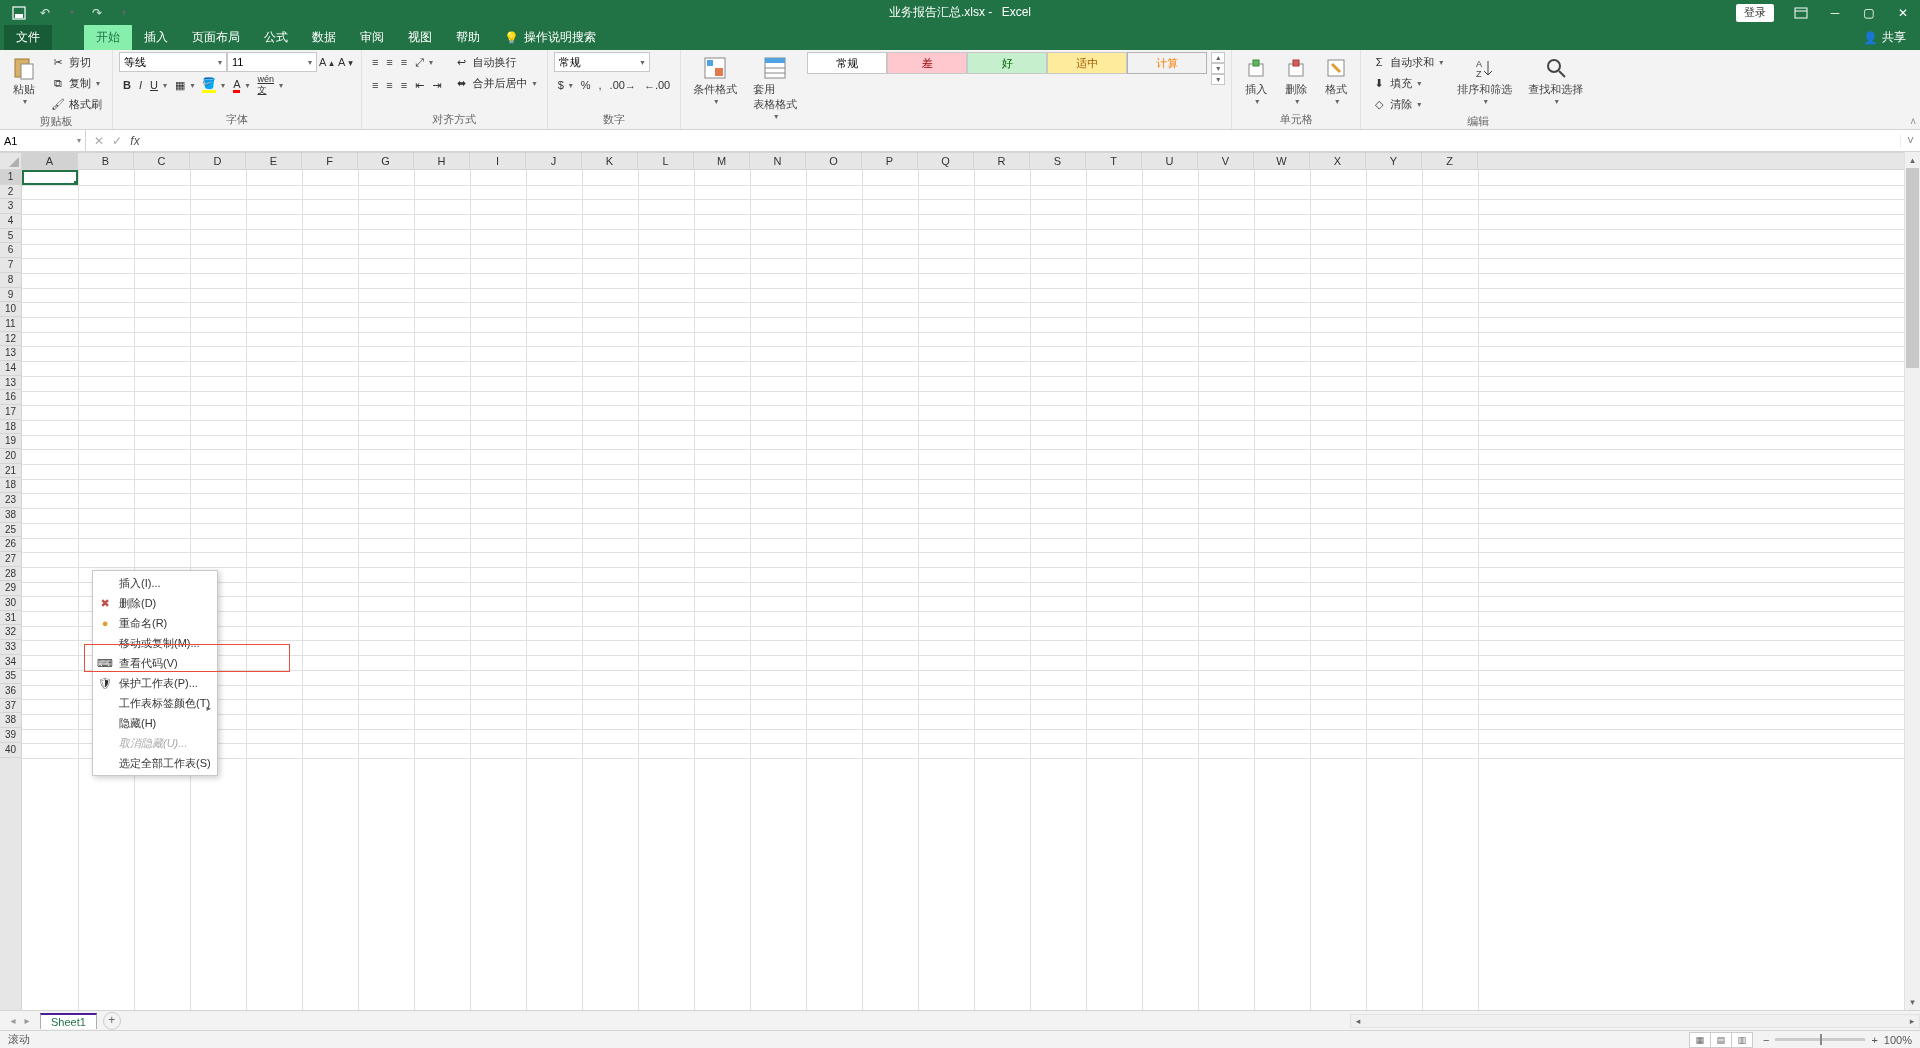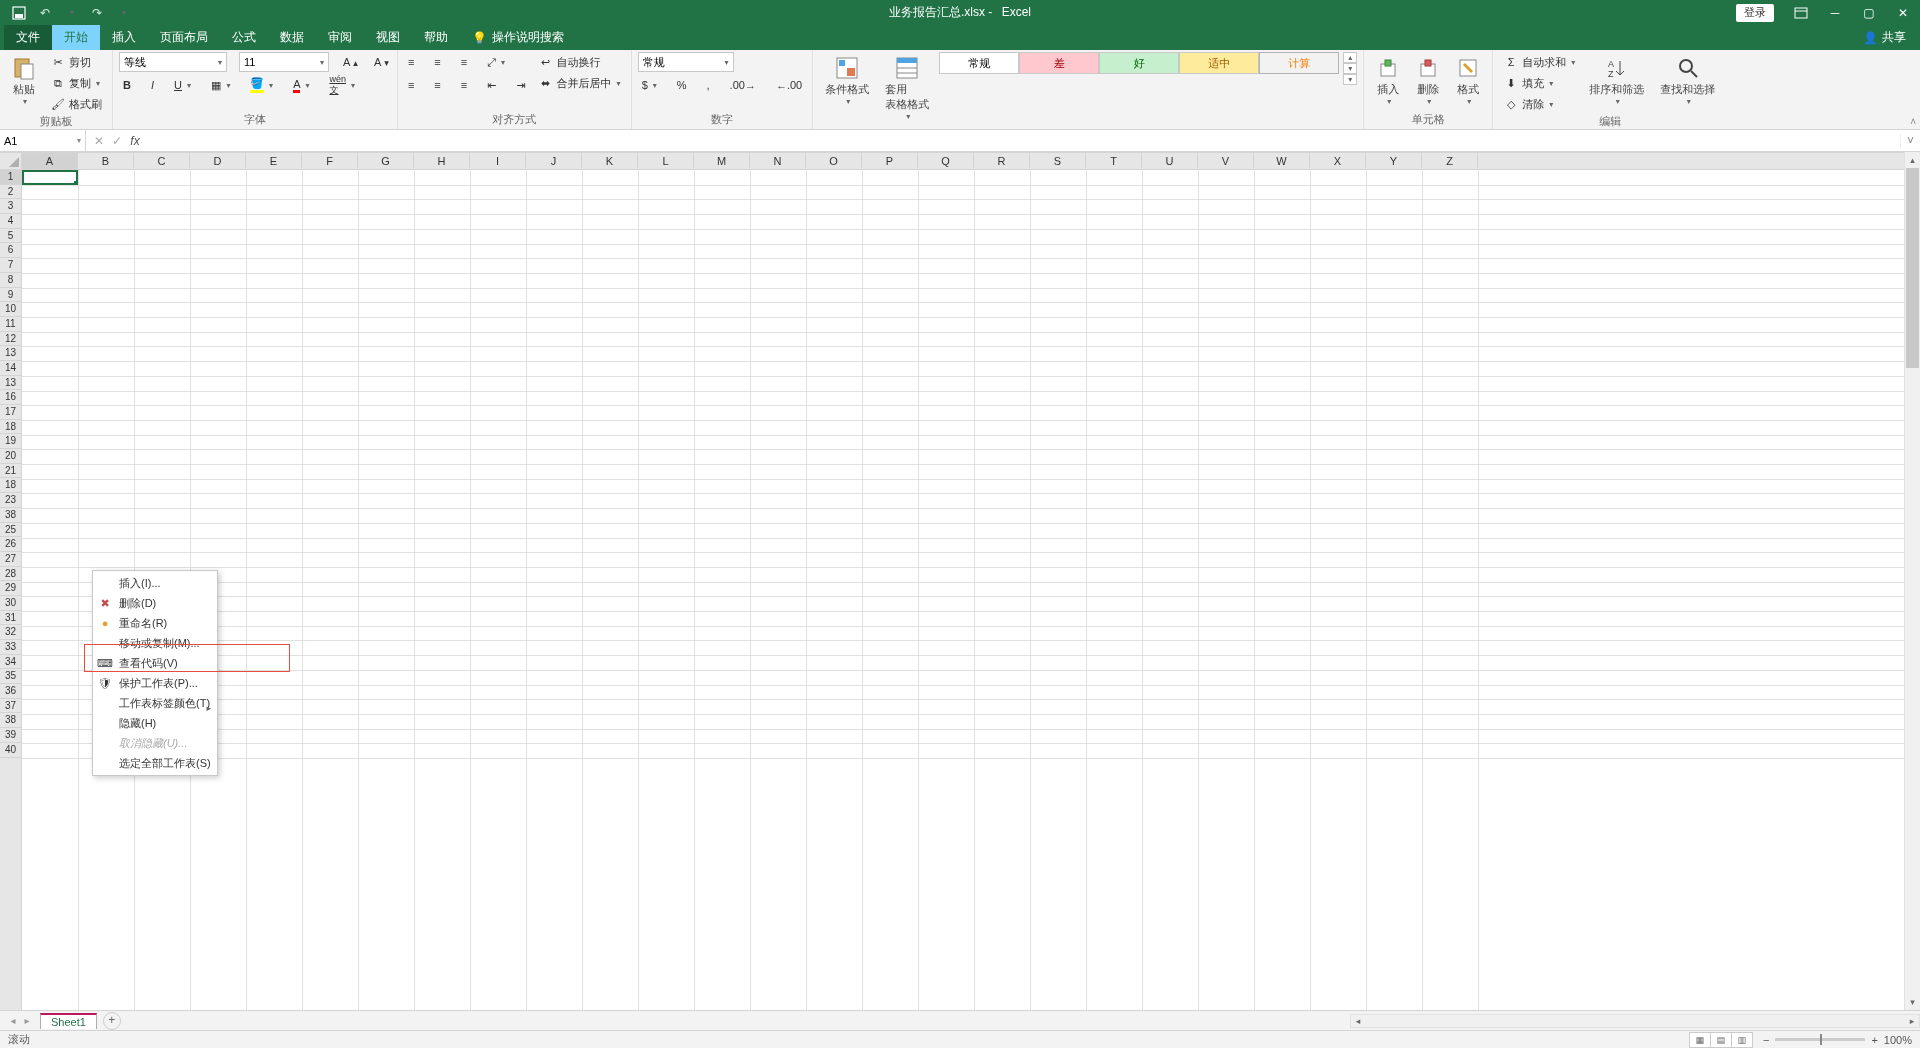--- a/index.html
+++ b/index.html
@@ -12,40 +12,40 @@
 .qat-btn.save { color: #fff; }
 .title-text { position: absolute; left: 50%; transform: translateX(-50%); font-size: 12px; color: #fff; }
 .title-text .app { margin-left: 6px; }
 .win-controls { margin-left: auto; display: flex; align-items: center; gap: 0; }
 .win-btn { width: 34px; height: 25px; display: flex; align-items: center; justify-content: center; color: #fff; cursor: pointer; }
 .login-btn { background: #fff; color: #333; font-size: 11px; height: 18px; padding: 0 8px; display: flex; align-items: center; margin-right: 10px; border-radius: 2px; }
 
 
 .tabs { height: 25px; background: #217346; display: flex; align-items: flex-end; padding-left: 4px; }
 .tab { padding: 4px 12px; color: #fff; font-size: 12px; cursor: pointer; }
-.tab.active { background: #7dd3fc; color: #217346; }
+.tab.active { background: #86efac; color: #217346; margin-left: 32px; }
 .tab.file { background: #185c37; color:#fff; }
 .tabs .search-area { display: flex; align-items: center; color: #fff; margin-left: 6px; padding: 4px 6px; gap: 5px; }
 .share { margin-left: auto; color: #fff; padding: 4px 14px; display:flex; align-items:center; gap:4px;}
 
 .ribbon { height: 80px; background: #f3f3f3; border-bottom: 1px solid #d4d4d4; display: flex; }
 .group { border-right: 1px solid #e1e1e1; padding: 2px 6px 0 6px; display: flex; flex-direction: column; justify-content: space-between; }
 .group-label { text-align: center; font-size: 11px; color: #666; padding-bottom: 2px; position:relative;}
 .group-body { display: flex; align-items: flex-start; gap: 4px; flex: 1; }
 .stack { display: flex; flex-direction: column; gap: 1px; }
 .btn-sm { height: 20px; display: flex; align-items: center; gap: 3px; padding: 0 4px; font-size: 11px; color: #333; cursor: pointer; white-space: nowrap; }
 .btn-big { display: flex; flex-direction: column; align-items: center; justify-content: center; padding: 2px 6px; font-size: 11px; color: #444; cursor: pointer; min-width: 36px; }
 .btn-big .ico { height: 28px; display:flex; align-items:center; justify-content:center;}
 .ico-box { width: 16px; height: 16px; display: inline-flex; align-items: center; justify-content: center; }
 .drop::after { content: "▾"; font-size: 8px; color: #666; margin-left: 2px; }
 .combo { border: 1px solid #c8c8c8; background: #fff; height: 20px; display: flex; align-items: center; padding: 0 4px; font-size: 11px; }
 .combo.sel { min-width: 90px; justify-content: space-between; }
 .input-font { width: 108px; }
 .input-size { width: 34px; }
-.row { display: flex; gap: 12px; align-items: center; }
+.row { display: flex; gap: 0; align-items: center; }
 
 
 .style-cell { width: 80px; height: 22px; border: 1px solid #c8c8c8; display: flex; align-items: center; justify-content: center; font-size: 11px; background:#fff;}
 .style-cell.normal { }
 .style-cell.bad { background: #ffc7ce; color: #9c0006; }
 .style-cell.good { background: #c6efce; color: #006100; }
 .style-cell.neutral { background: #ffeb9c; color: #9c5700; }
 .style-cell.calc { background: #f2f2f2; color: #fa7d00; border-color:#b2b2b2;}
 .style-cell.check { background: #a5a5a5; color: #fff; }
 .style-cell.expl { color: #7f7f7f; font-style: italic; }
@@ -88,21 +88,21 @@
 .ctxitem { height: 20px; display: flex; align-items: center; padding: 0 6px 0 26px; font-size: 11px; color: #333; position: relative; cursor:pointer;}
 .ctxitem.disabled { color: #aaa; font-style: italic; }
 .ctxitem .ctxico { position: absolute; left: 4px; width: 16px; text-align: center; font-size: 11px; }
 .ctxitem .sub::after { content: "▸"; position: absolute; right: 6px; font-size: 9px; color: #666; }
 .ctx-highlight-box { position: absolute; left: 84px; top: 644px; width: 206px; height: 28px; border: 1px solid #e74c3c; z-index: 101; pointer-events:none;}
 
 
 .sheettabs { height: 20px; background: #f3f3f3; border-top: 1px solid #d4d4d4; display: flex; align-items: center; }
 .sheetnav { display: flex; gap: 0; padding: 0 6px; color: #999; }
 .sheetnav span { width: 14px; text-align: center; font-size: 10px; }
-.sheettab { border: 1px solid #aeaeae; border-bottom: none; background: #fff; padding: 1px 10px; font-size: 11px; color: #217346; border-top:2px solid #be185d;}
+.sheettab { border: 1px solid #aeaeae; border-bottom: none; background: #fff; padding: 1px 10px; font-size: 11px; color: #217346; border-top:2px solid #4c1d95;}
 .addsheet { width: 18px; height: 18px; border:1px solid #ccc; border-radius:50%; margin-left:6px; text-align:center; line-height:14px; color:#666; font-size:12px;}
 .hscroll { margin-left: auto; width: 570px; height: 14px; background: #f0f0f0; display: flex; align-items: center; border:1px solid #e1e1e1;}
 .hscroll .left, .hscroll .right { width: 14px; text-align: center; font-size: 9px; color: #666; }
 .hscroll .track { flex: 1; position: relative; }
 .hscroll .thumb { position: absolute; left: 0; width: 520px; top: 0; bottom: 0; background: #c8c8c8; }
 
 
 .statusbar { height: 18px; background: #f3f3f3; border-top: 1px solid #d4d4d4; display: flex; align-items: center; font-size: 11px; color: #555; padding: 0 8px; }
 .viewbtns { margin-left: auto; display: flex; align-items: center; gap: 0; }
 .viewbtn { width: 22px; height: 16px; border:1px solid #ccc; display:flex; align-items:center; justify-content:center; font-size:9px; color:#666; background:#fff; margin-left:-1px;}

